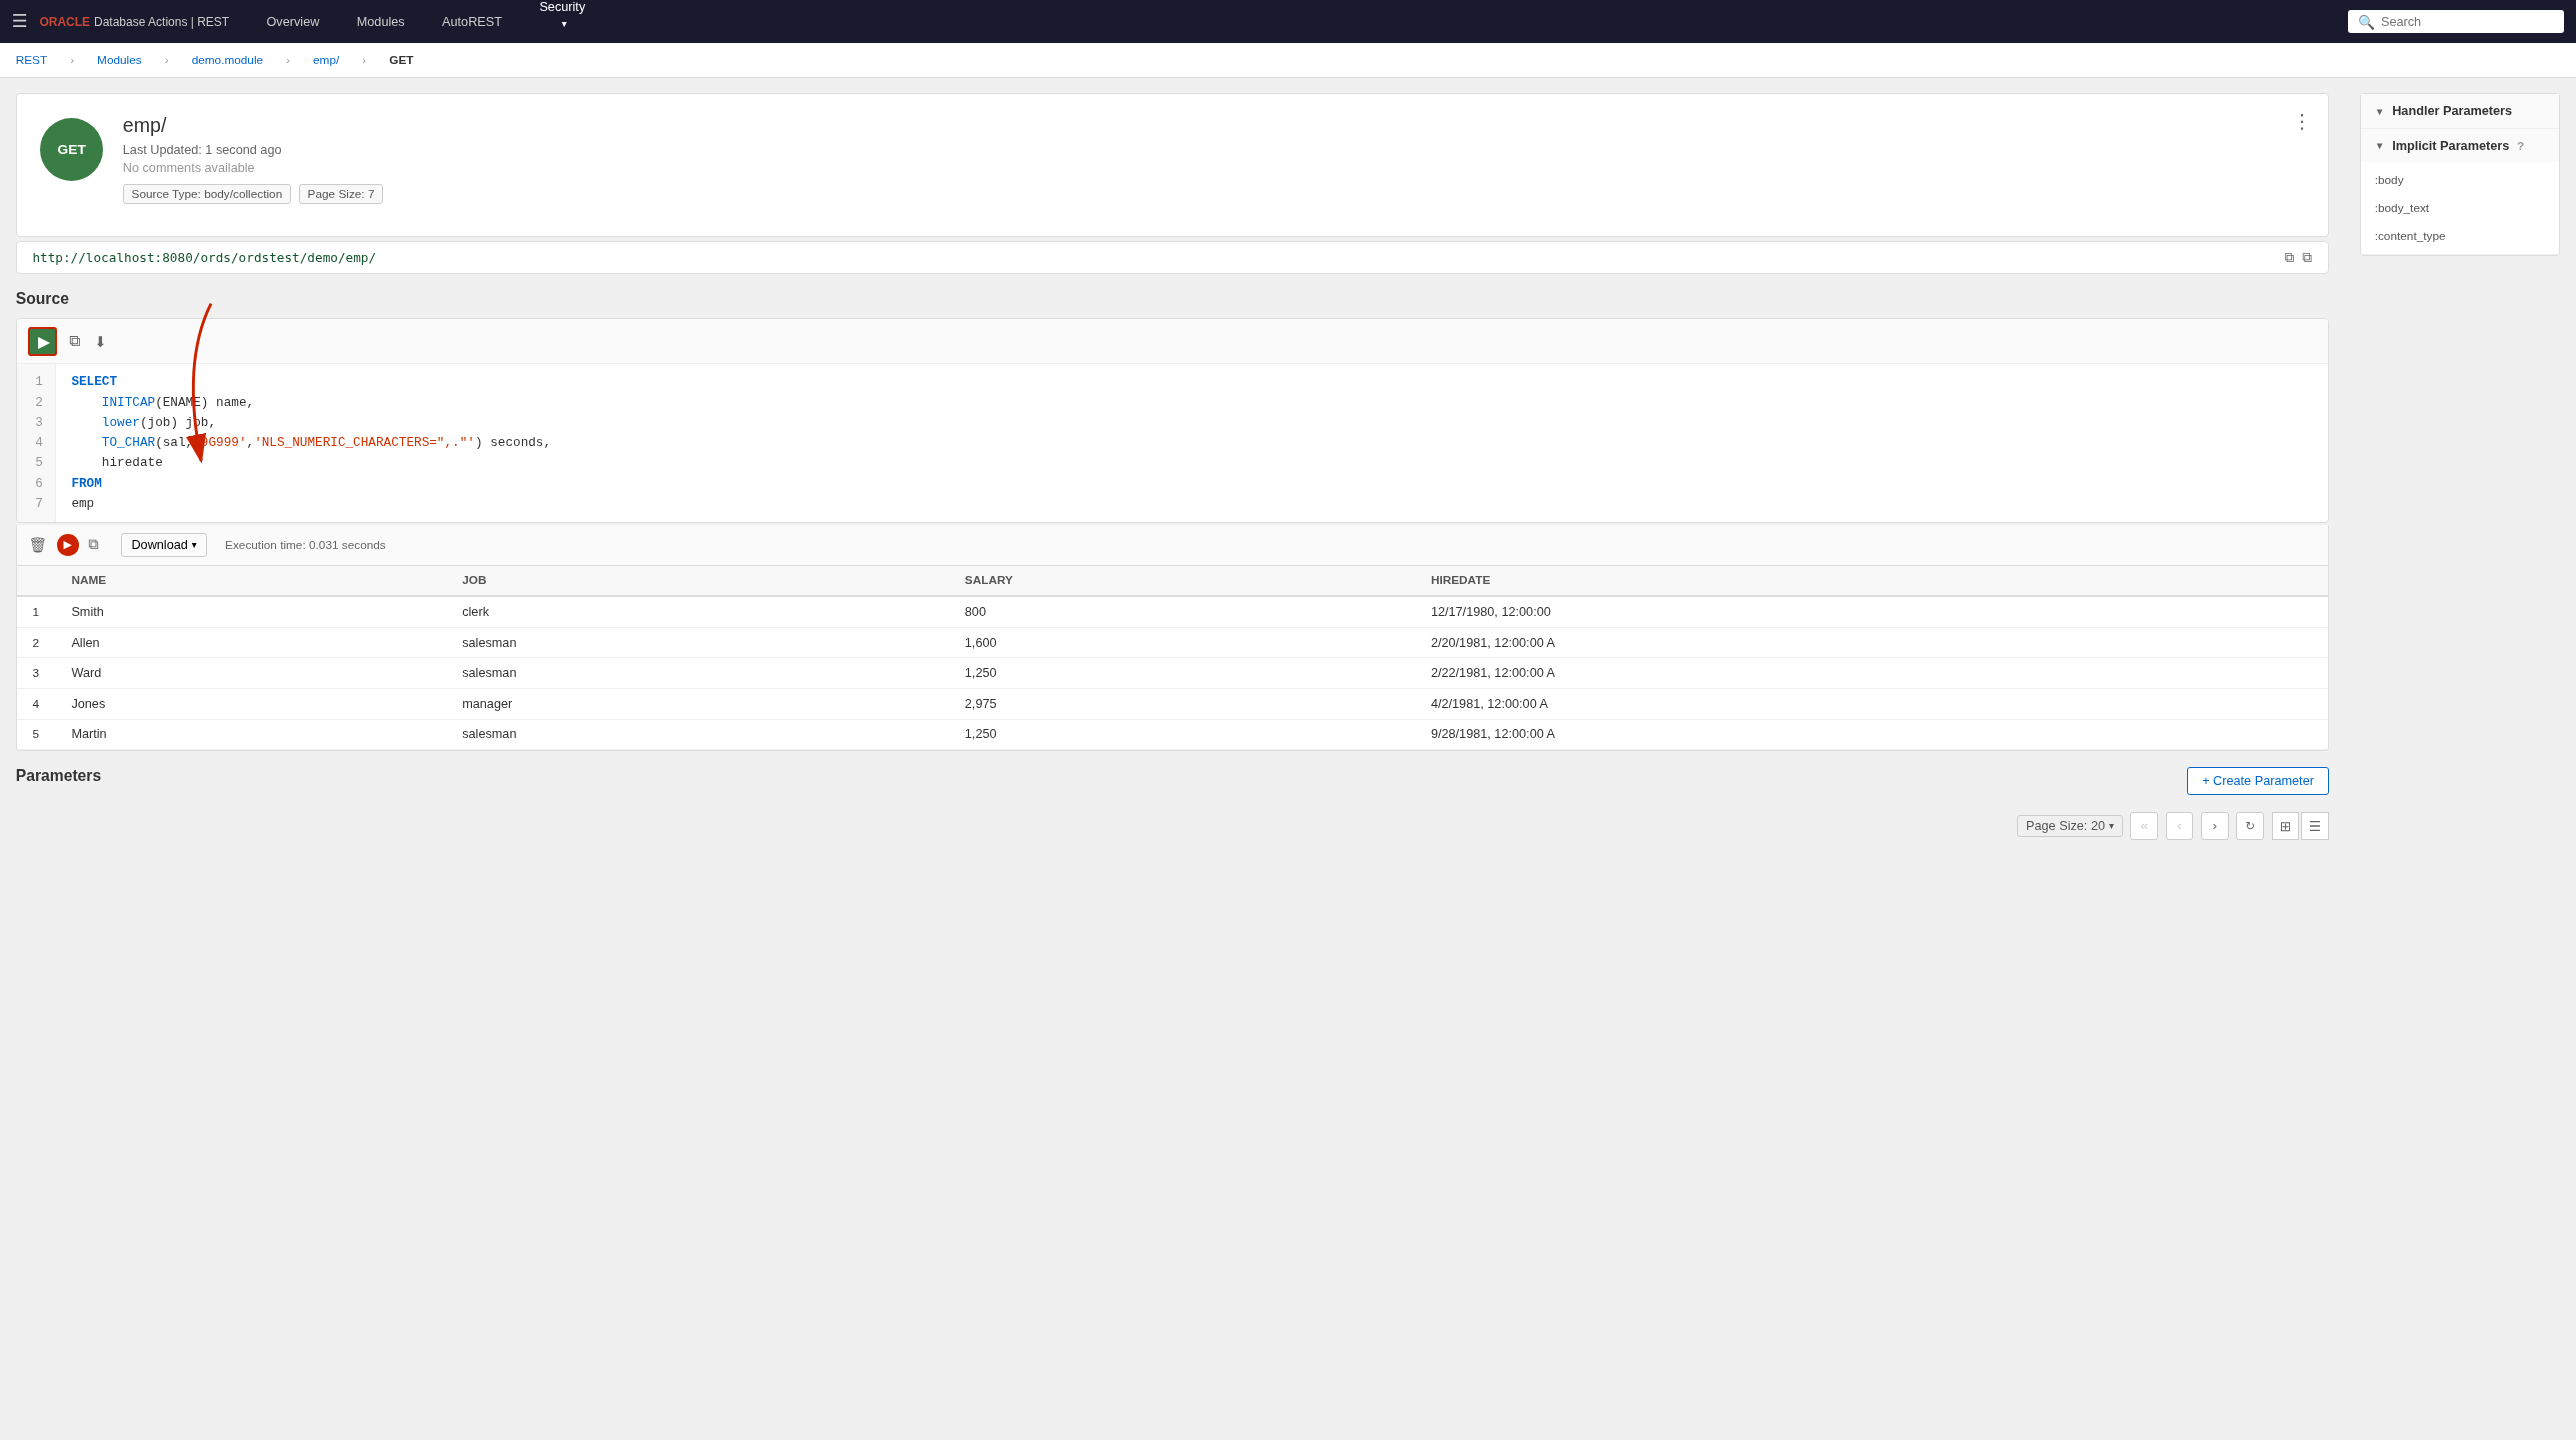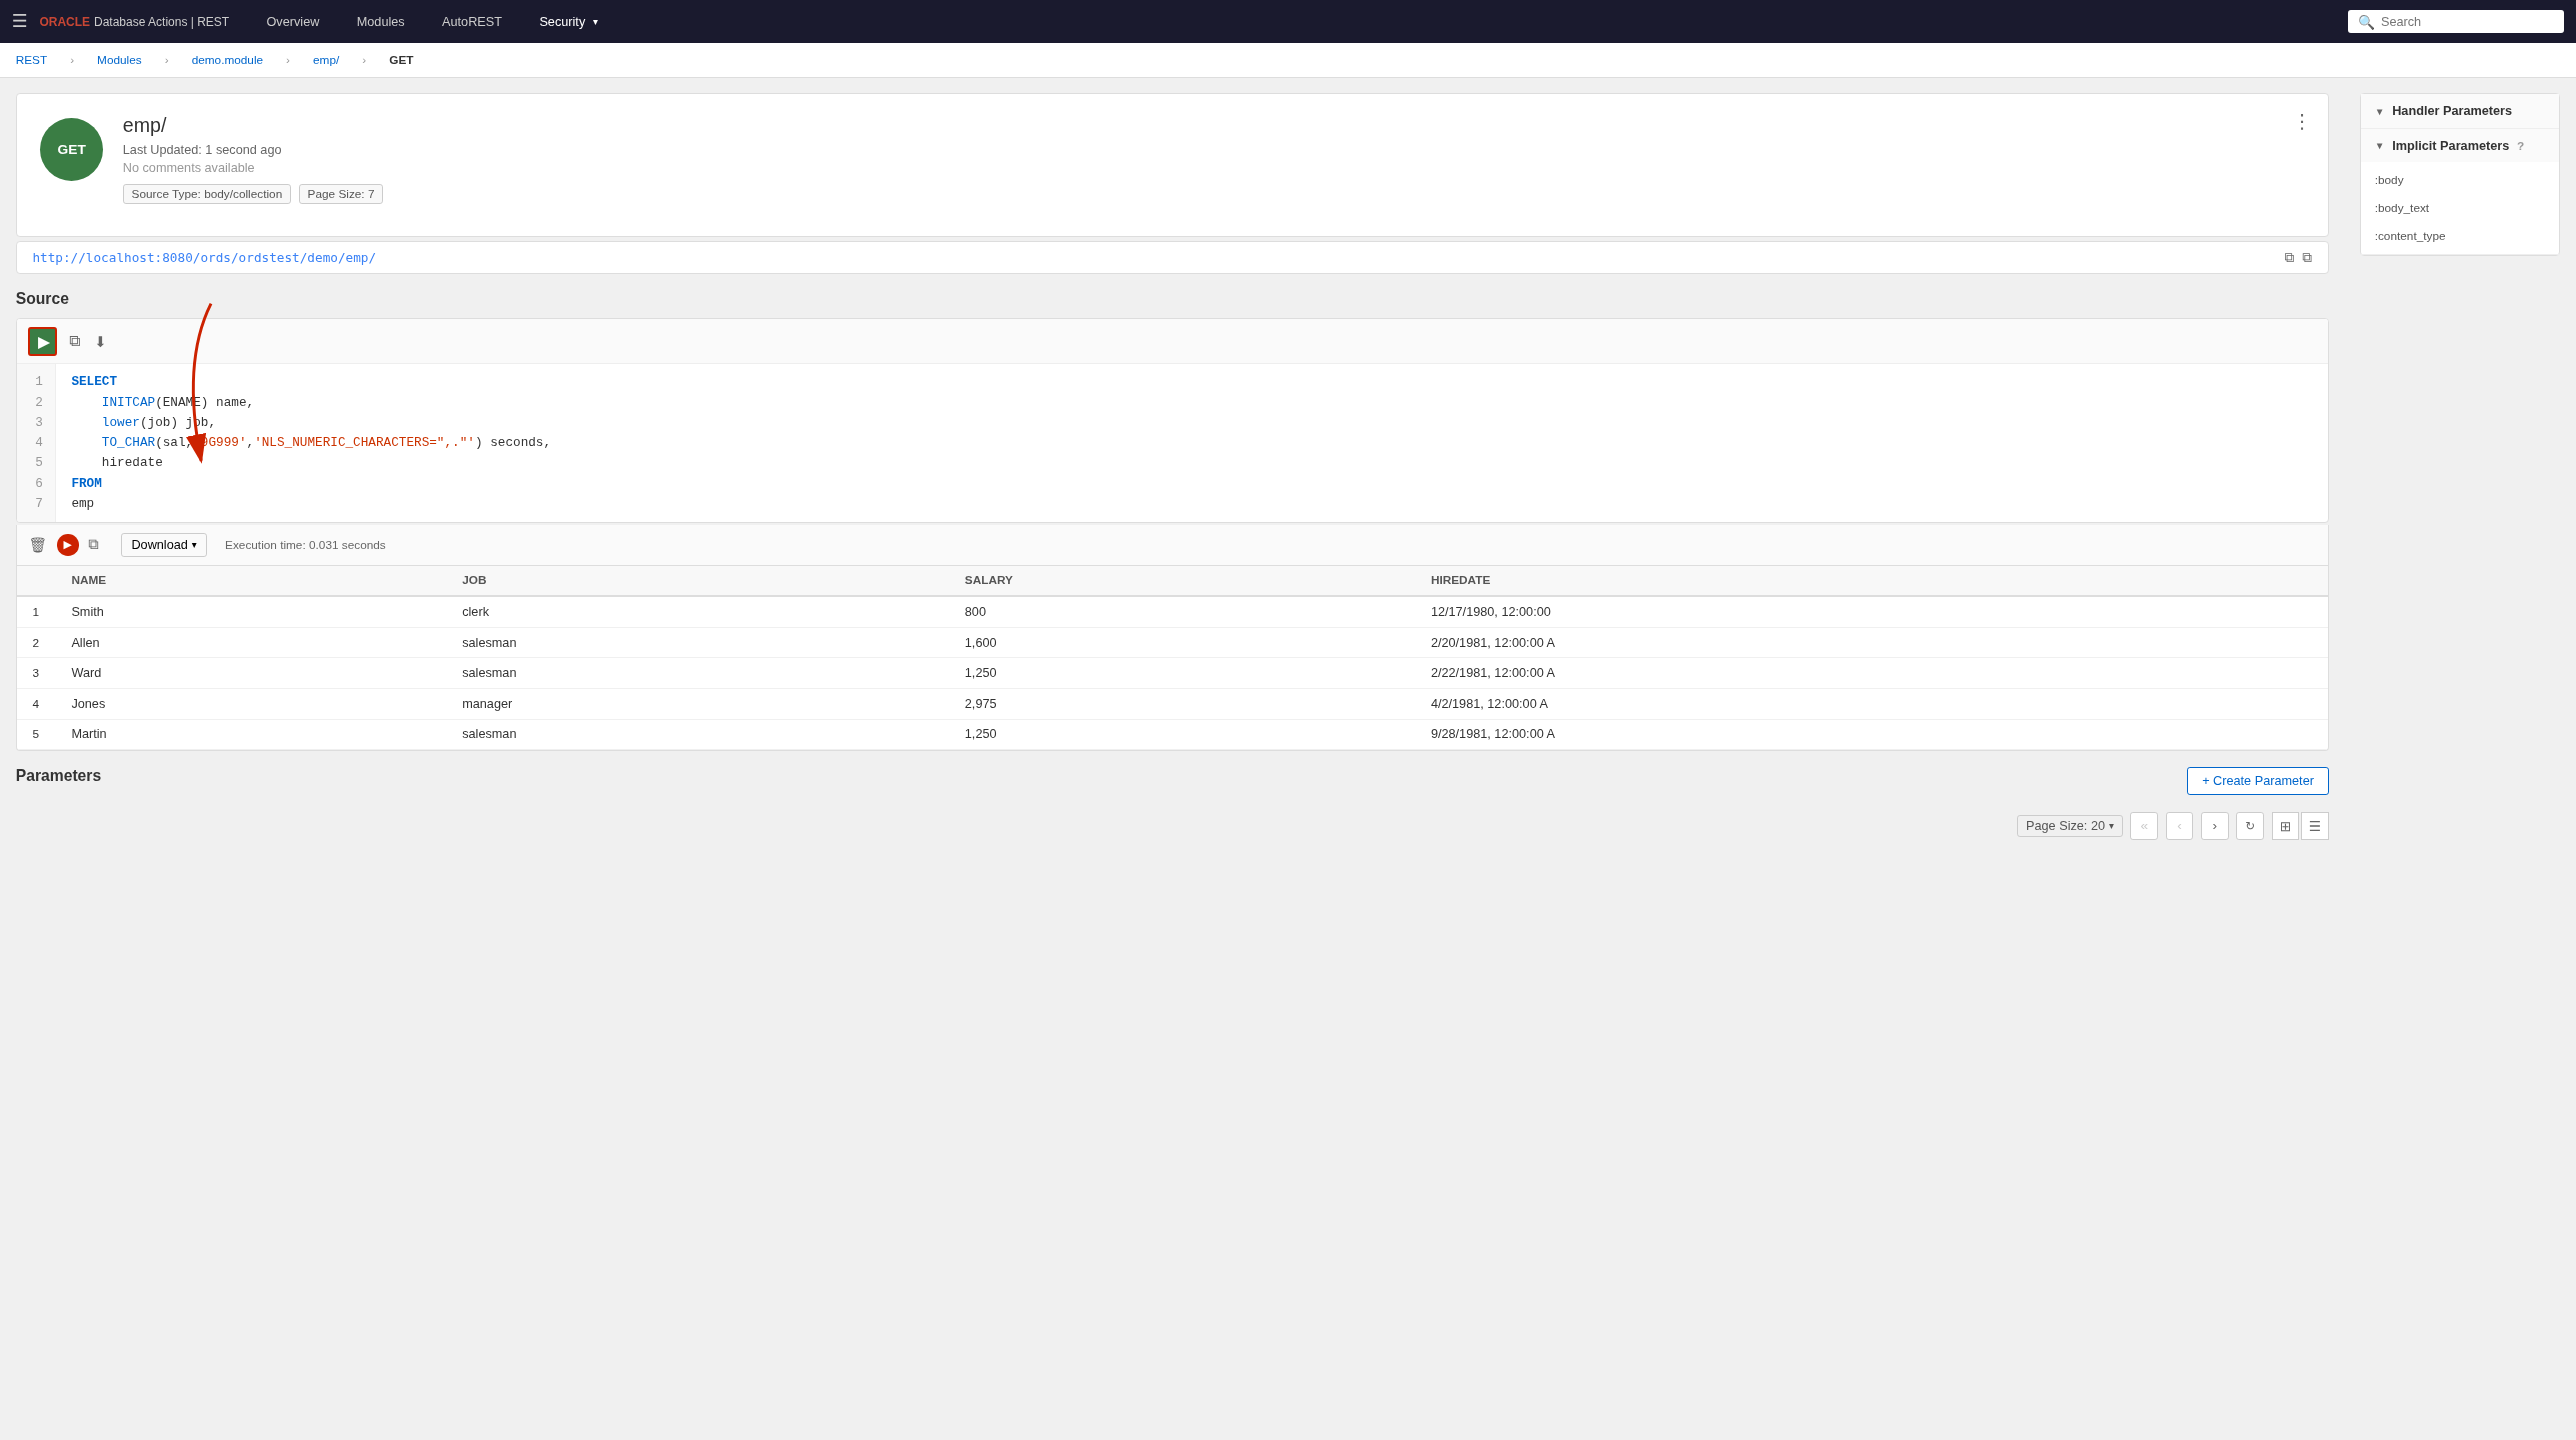--- a/index.html
+++ b/index.html
@@ -10,21 +10,21 @@
       display: flex; align-items: center; background: #1a1a2e; height: 43px; padding: 0 11.8px; gap: 0;
     }
     .nav-hamburger { color: #ccc; font-size: 17.7px; margin-right: 11.8px; cursor: pointer; }
     .nav-logo { color: #fff; font-size: 12px; font-weight: bold; margin-right: 19.6px; display: flex; align-items: center; gap: 3.9px; }
     .nav-logo span { color: #c74634; font-weight: 900; }
     .nav-logo .app-name { color: #ccc; font-weight: normal; }
     .nav-menu { display: flex; align-items: center; flex: 1; gap: 2px; }
     .nav-item {
       color: #ccc; padding: 0 17.7px; height: 43px; display: flex; align-items: center; cursor: pointer; font-size: 12.7px; text-decoration: none;
     }
-    .nav-item.active { color: #fff; }
+    .nav-item.active { color: #fff; flex-direction: column; }
     .nav-item.security { display: flex; align-items: center; gap: 3.9px; }
     .nav-search {
       display: flex; align-items: center; background: #fff; border-radius: 2.9px; padding: 3.9px 9.8px; width: 216px; gap: 5.9px;
     }
     .nav-search input { border: none; outline: none; font-size: 12.7px; width: 100%; }
     .nav-search-icon { color: #666; font-size: 13.7px; }
 
     
     .breadcrumb {
       display: flex; align-items: center; padding: 9.8px 15.7px; background: #fff; border-bottom: 1px solid #ddd; font-size: 11.8px; gap: 23px;
@@ -181,21 +181,21 @@
         <div class="handler-tags">
           <span class="tag">Source Type: body/collection</span>
           <span class="tag">Page Size: 7</span>
         </div>
       </div>
       <div class="handler-more">⋮</div>
 
     </div>
 
     <div style="background:#fff; border:1px solid #ddd; border-radius:3.9px; display:flex; align-items:center; padding:7.8px 15.7px; margin-top:-11.8px; margin-bottom:15.7px; gap:7.8px;">
-      <span class="url-text" style="font-family:monospace; font-size:12.7px; color:#3b82f6;">http://localhost:8080/ords/ordstest/demo/emp/</span>
+      <span class="url-text" style="font-family:monospace; font-size:12.7px; color:#14532d;">http://localhost:8080/ords/ordstest/demo/emp/</span>
       <span style="color:#666; cursor:pointer; font-size:13.7px;">⧉</span>
       <span style="color:#666; cursor:pointer; font-size:13.7px;">⧉</span>
     </div>
 
     <div>
       <div class="section-title">Source</div>
       <div class="source-panel">
         <div class="source-toolbar">
           <button class="run-btn">
             <span style="font-size:15.7px; margin-left:2px;">▶</span>

